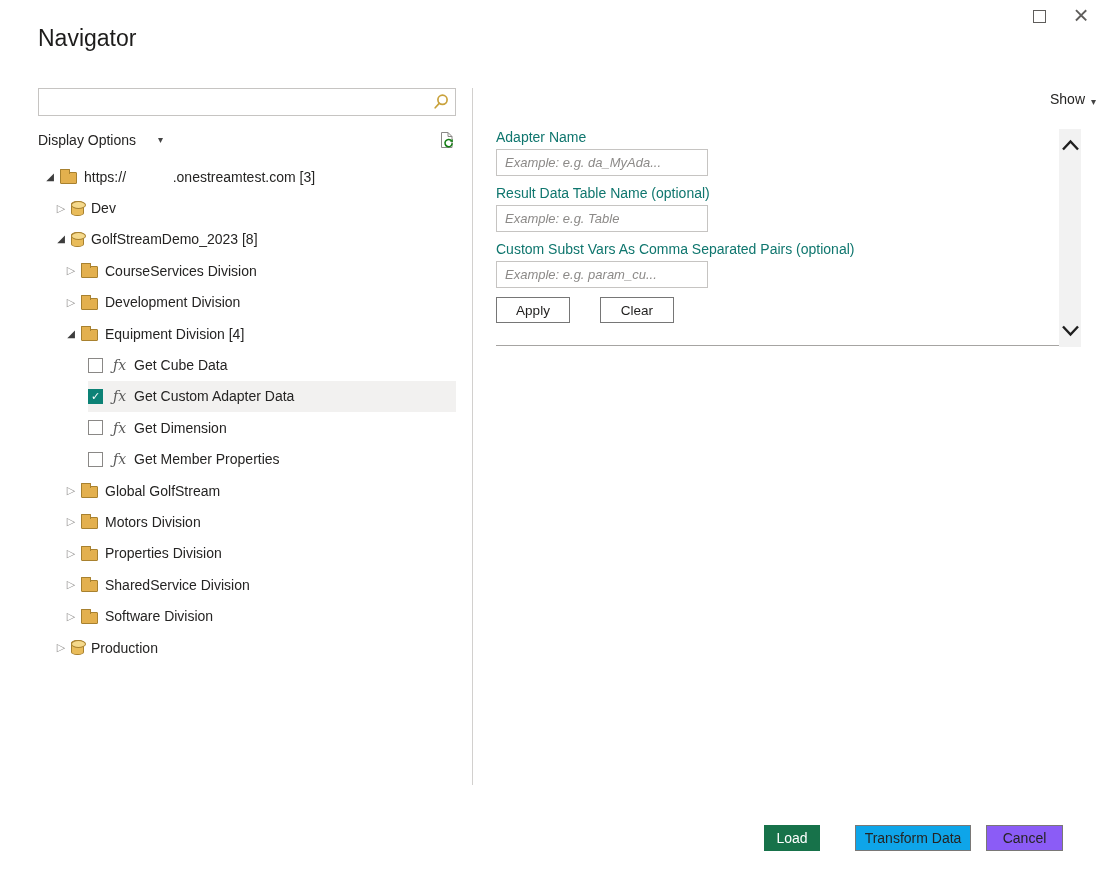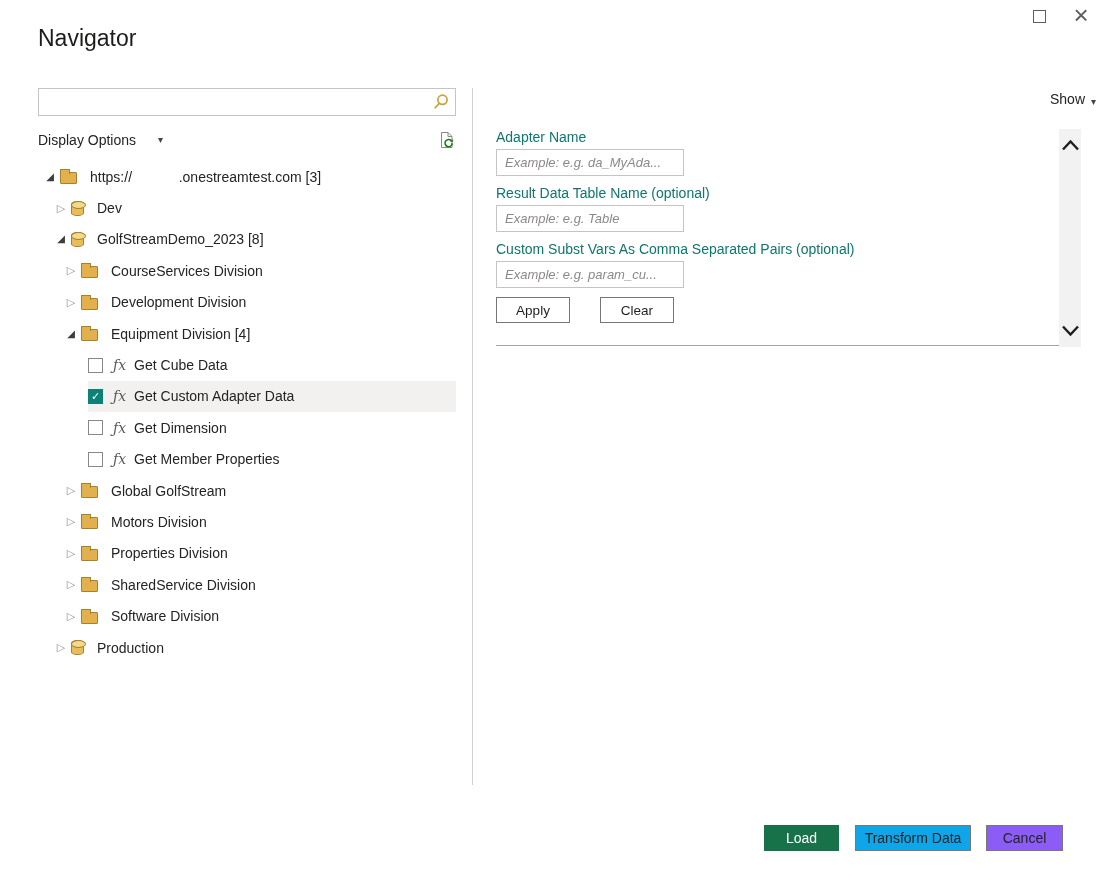--- a/index.html
+++ b/index.html
@@ -44,21 +44,21 @@
   .lvl1 { padding-left: 16px; }
   .lvl2 { padding-left: 26px; }
   .lvl3 { padding-left: 50px; }
   .exp {
     width: 14px; flex: 0 0 14px; display: inline-flex; justify-content: center; align-items: center;
     line-height: 1; cursor: pointer;
   }
   .exp.expanded { color: #3d3d3d; font-size: 10px; }
   .exp.collapsed { color: #8f8d8b; font-size: 11px; }
   .ico { margin-left: 3px; display: inline-flex; align-items: center; }
-  .lbl { margin-left: 13px; white-space: pre; }
+  .lbl { margin-left: 7px; white-space: pre; }
   
   .ico-folder {
     position: relative; width: 17px; height: 12px; background: #e3b04e;
     border: 1px solid #a8812f; border-radius: 1px; margin-top: 3px;
   }
   .ico-folder::before {
     content: ""; position: absolute; left: -1px; top: -4px; width: 8px; height: 4px;
     background: #e3b04e; border: 1px solid #a8812f; border-bottom: none;
     border-radius: 1px 1px 0 0;
   }
@@ -89,21 +89,21 @@
   .v-divider { position: absolute; left: 472px; top: 88px; width: 1px; height: 697px; background: #d2d0ce; }
   
   .show-control {
     position: absolute; left: 1050px; top: 91px; display: inline-flex; align-items: flex-end; gap: 6px;
     font-size: 14px; cursor: pointer;
   }
   .right-panel { position: absolute; left: 496px; top: 129px; width: 585px; }
   .field { margin-bottom: 9px; }
   .field label { display: block; font-size: 14px; color: #0f766e; margin-bottom: 4px; }
   .field input {
-    width: 188px; height: 27px; border: 1px solid #c6c4c2; padding: 0 8px; font-size: 13px;
+    width: 212px; height: 27px; border: 1px solid #c6c4c2; padding: 0 8px; font-size: 13px;
     font-family: "Liberation Sans", sans-serif; color: #252423; outline: none;
   }
   .field input::placeholder { color: #8c8a88; font-style: italic; opacity: 1; }
   .btn-row { display: flex; gap: 30px; }
   .btn {
     height: 26px; min-width: 74px; padding: 0 14px; background: #fff; border: 1px solid #767676;
     font-size: 13.5px; font-family: "Liberation Sans", sans-serif; color: #201f1e; cursor: pointer;
   }
   .separator { margin-top: 22px; width: 100%; height: 1px; background: #a6a4a2; }
   
@@ -112,21 +112,21 @@
     display: flex; flex-direction: column; justify-content: space-between; align-items: center;
     padding: 10px 0;
   }
   .scroll-btn { cursor: pointer; display: inline-flex; }
   
   .footer-btn {
     position: absolute; top: 825px; height: 26px; font-size: 14px;
     font-family: "Liberation Sans", sans-serif; cursor: pointer;
   }
   .btn-load {
-    left: 764px; width: 75px; background: #17724a; color: #fff; border: 1px solid #17724a;
+    left: 764px; width: 56px; background: #17724a; color: #fff; border: 1px solid #17724a;
   }
   .btn-transform { left: 855px; width: 116px; background: #0ea5e9; color: #252423; border: 1px solid #7a7876; }
   .btn-cancel { left: 986px; width: 77px; background: #8b5cf6; color: #252423; border: 1px solid #7a7876; }
 </style>
 </head>
 <body>
 
 <div class="stage">
 
   <span class="win-max"></span>

